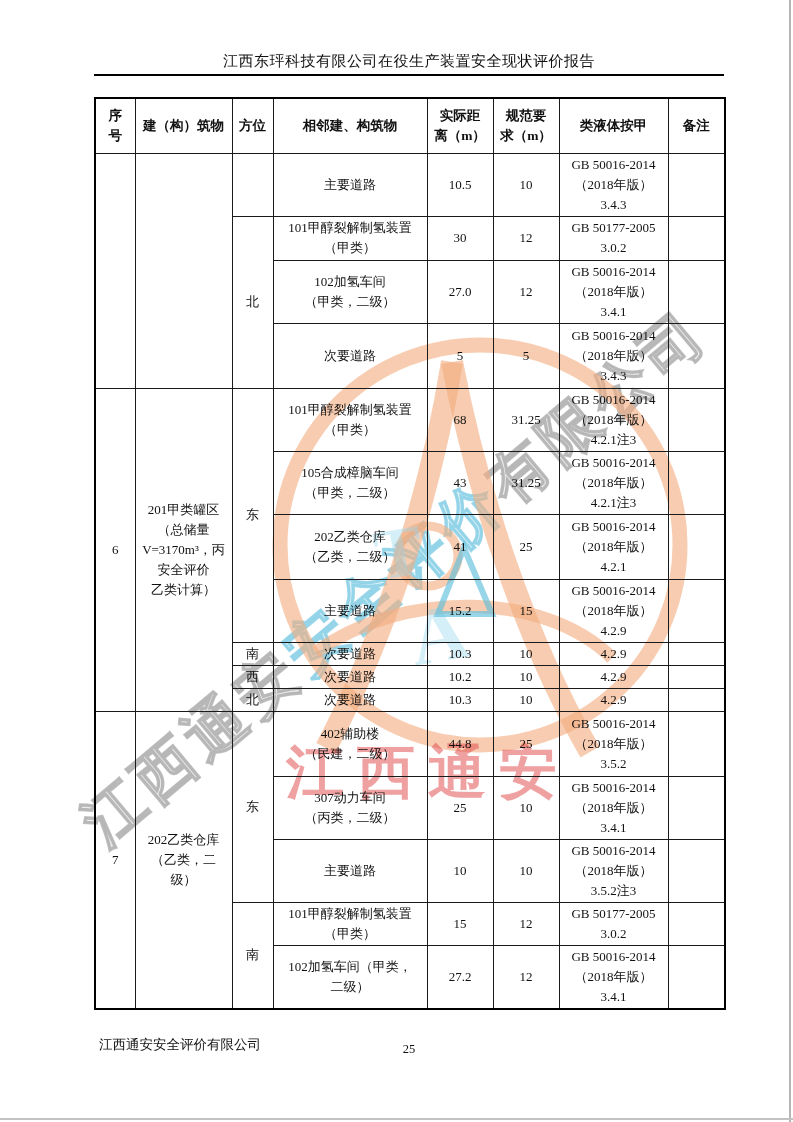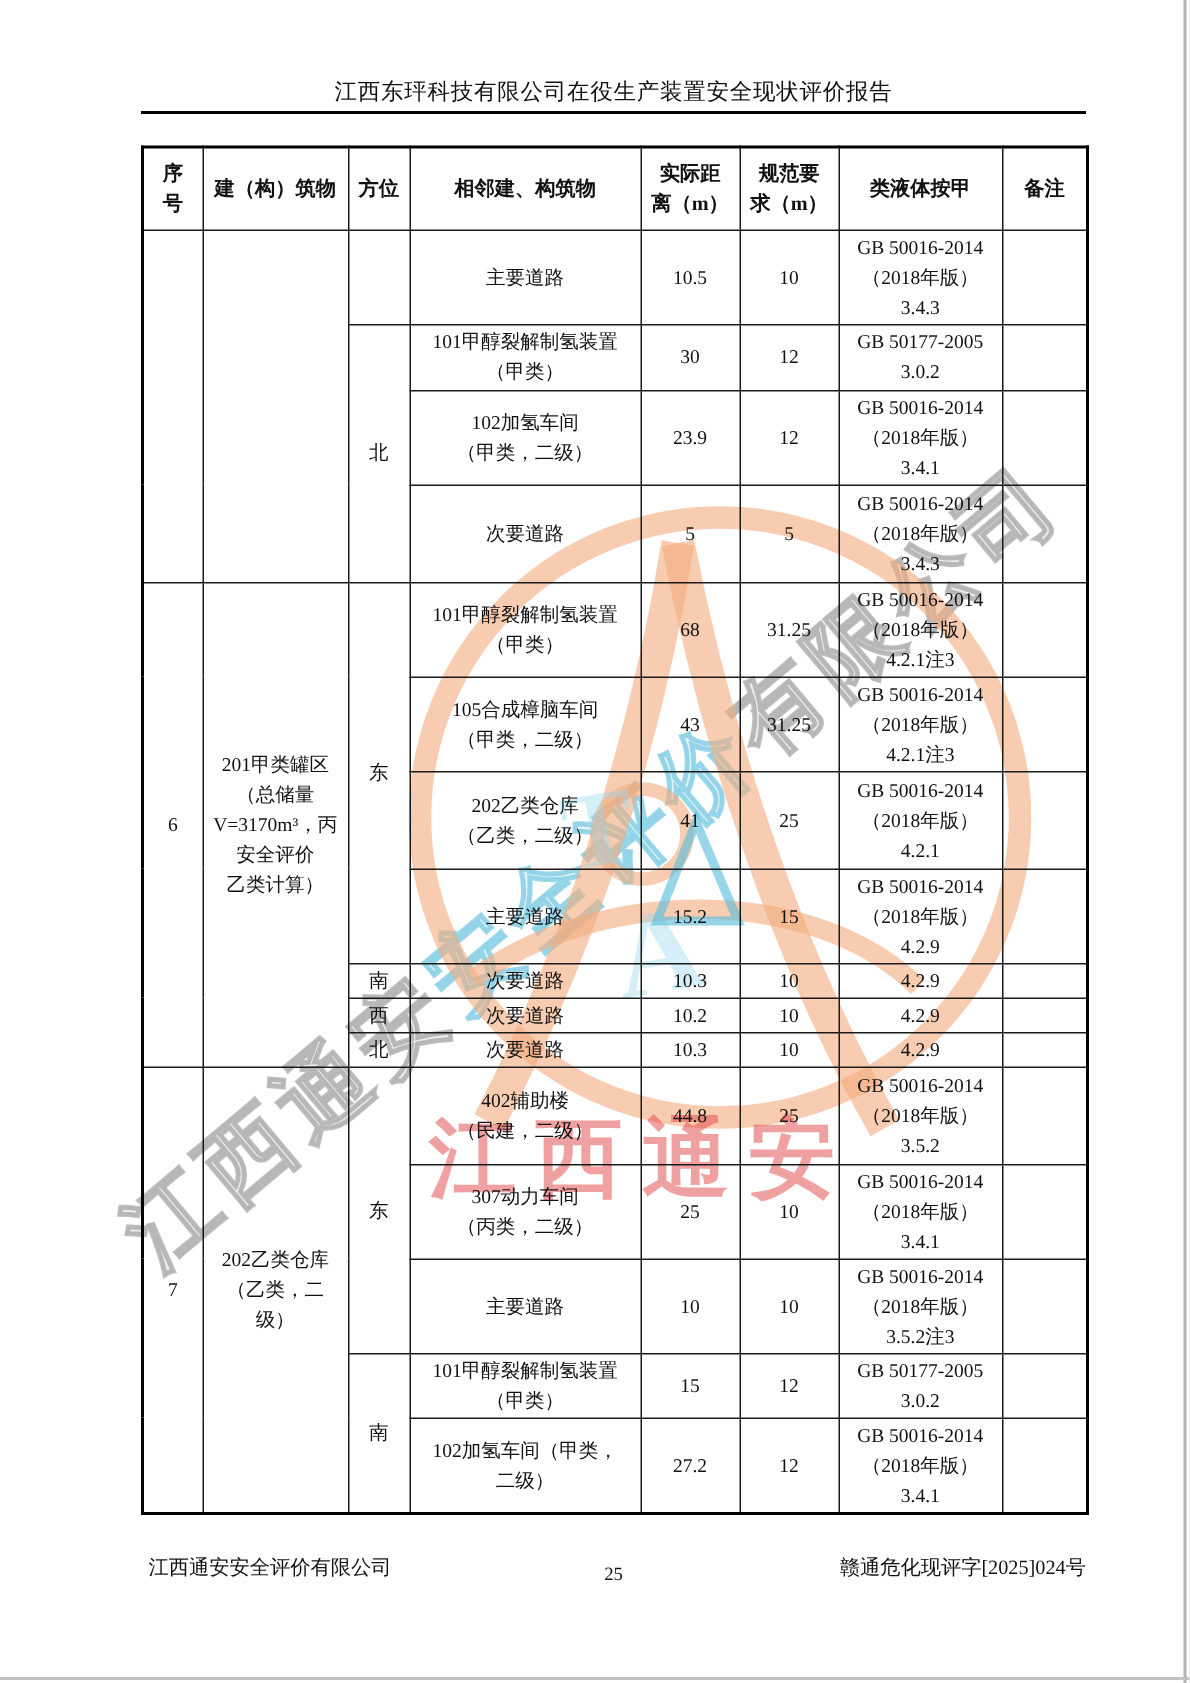--- a/index.html
+++ b/index.html
@@ -107,21 +107,21 @@
 （甲类）</td>
         <td>30</td>
         <td>12</td>
         <td>GB 50177-2005
 3.0.2</td>
         <td></td>
       </tr>
       <tr style="height:62px">
         <td>102加氢车间
 （甲类，二级）</td>
-        <td>23.9</td>
+        <td>27.0</td>
         <td>12</td>
         <td>GB 50016-2014
 （2018年版）
 3.4.1</td>
         <td></td>
       </tr>
       <tr style="height:65px">
         <td>次要道路</td>
         <td>5</td>
         <td>5</td>
@@ -254,17 +254,16 @@
         <td>GB 50016-2014
 （2018年版）
 3.4.1</td>
         <td></td>
       </tr>
     </tbody>
   </table>
 
   <div class="footer-left">江西通安安全评价有限公司</div>
   <div class="footer-page">25</div>
-  <div class="footer-right">赣通危化现评字[2025]024号</div>
 
   <div class="scan-edge-r"></div>
   <div class="scan-edge-b"></div>
 </div>
 
 </body></html>

